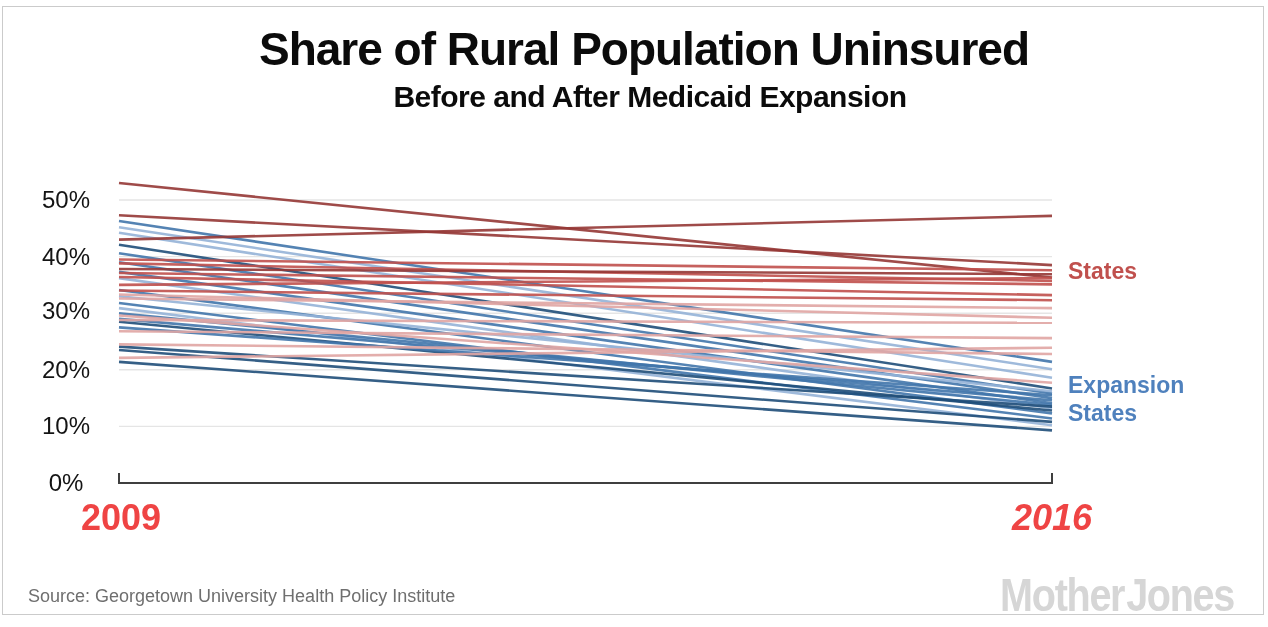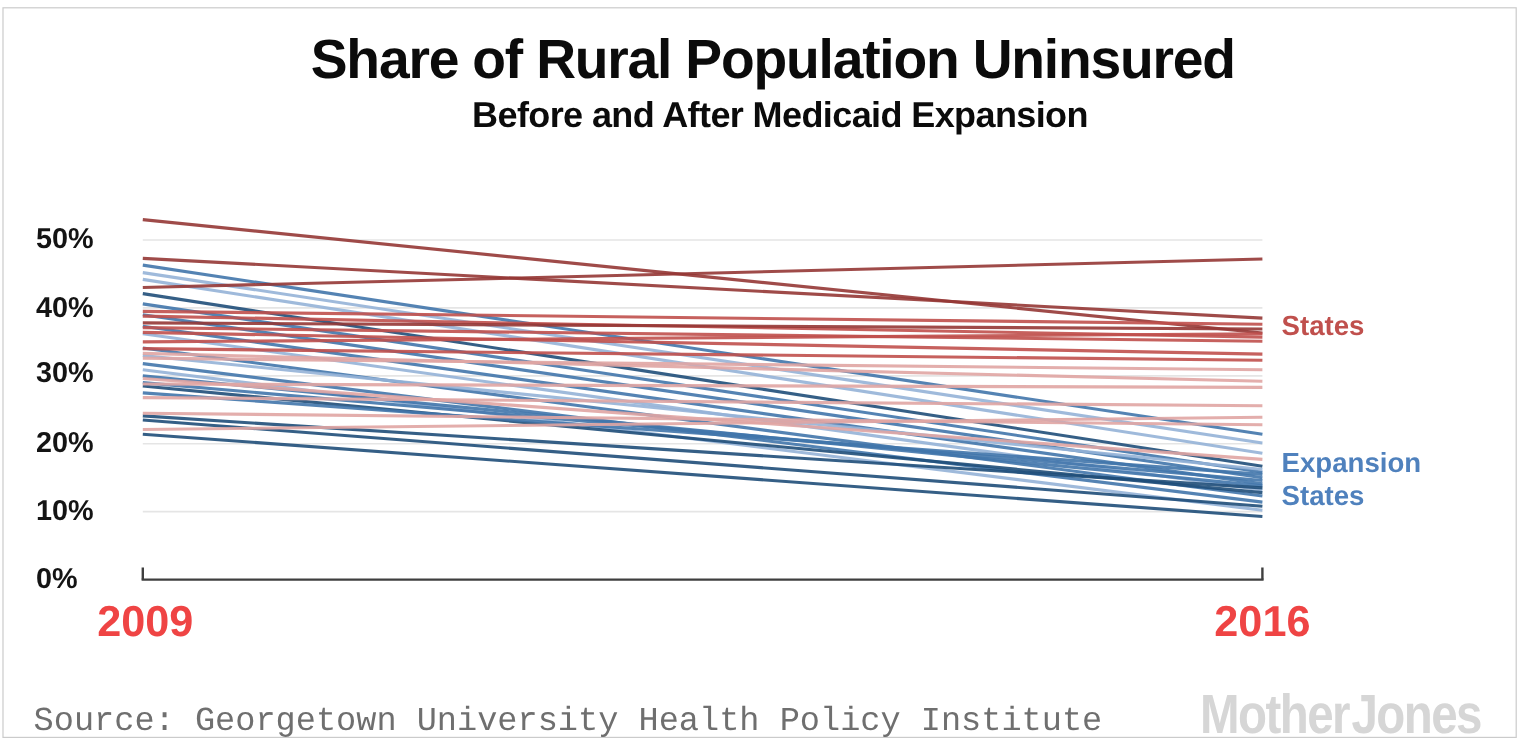--- a/index.html
+++ b/index.html
@@ -7,32 +7,32 @@
     position:relative;width:1268px;height:627px;background:#ffffff;
     font-family:"Liberation Sans",sans-serif;overflow:hidden;
   }
   .frame{position:absolute;left:2px;top:6px;width:1262px;height:609px;
     border:1px solid #cbcbcb;box-sizing:border-box;pointer-events:none;}
   .title{position:absolute;left:0;right:0;top:22px;text-align:center;
     font-size:46px;font-weight:800;letter-spacing:-1px;color:#0b0b0b;padding-left:20px;}
   .subtitle{position:absolute;left:0;right:0;top:80px;text-align:center;
     font-size:30px;font-weight:800;letter-spacing:-0.5px;color:#0b0b0b;margin-left:32px;}
   svg.chart{position:absolute;left:0;top:0;}
-  .ylabel{position:absolute;width:72px;left:30px;text-align:left;
-    font-size:24px;font-weight:700;color:#141414;line-height:30px;}
+  .ylabel{position:absolute;width:72px;left:30px;text-align:center;
+    font-size:24px;font-weight:400;color:#141414;line-height:30px;}
   .xlabel{position:absolute;width:140px;text-align:center;top:497px;
     font-size:36px;font-weight:800;color:#ef4444;}
   .xlabel.left{left:51px;}
-  .xlabel.right{left:982px;}
+  .xlabel.right{left:982px;font-style:italic;}
   .legend{position:absolute;left:1068px;width:196px;
     font-size:23px;font-weight:800;line-height:28px;}
   .legend span{display:block;}
   .legend.nonexp{top:257px;}
   .legend.exp{top:371px;}
-  .source{position:absolute;left:28px;top:586px;font-size:28px;color:#6f6f6f;font-family:Liberation Mono, monospace;}
+  .source{position:absolute;left:28px;top:586px;font-size:18px;color:#6f6f6f;}
   .logo{position:absolute;right:34px;top:568px;font-size:46px;font-weight:800;
     color:#d6d6d6;letter-spacing:-1.5px;word-spacing:-9px;
     transform:scaleX(0.86);transform-origin:right center;white-space:nowrap;}
 </style>
 </head>
 <body>
 
 <div class="canvas">
   <div class="frame"></div>
 

